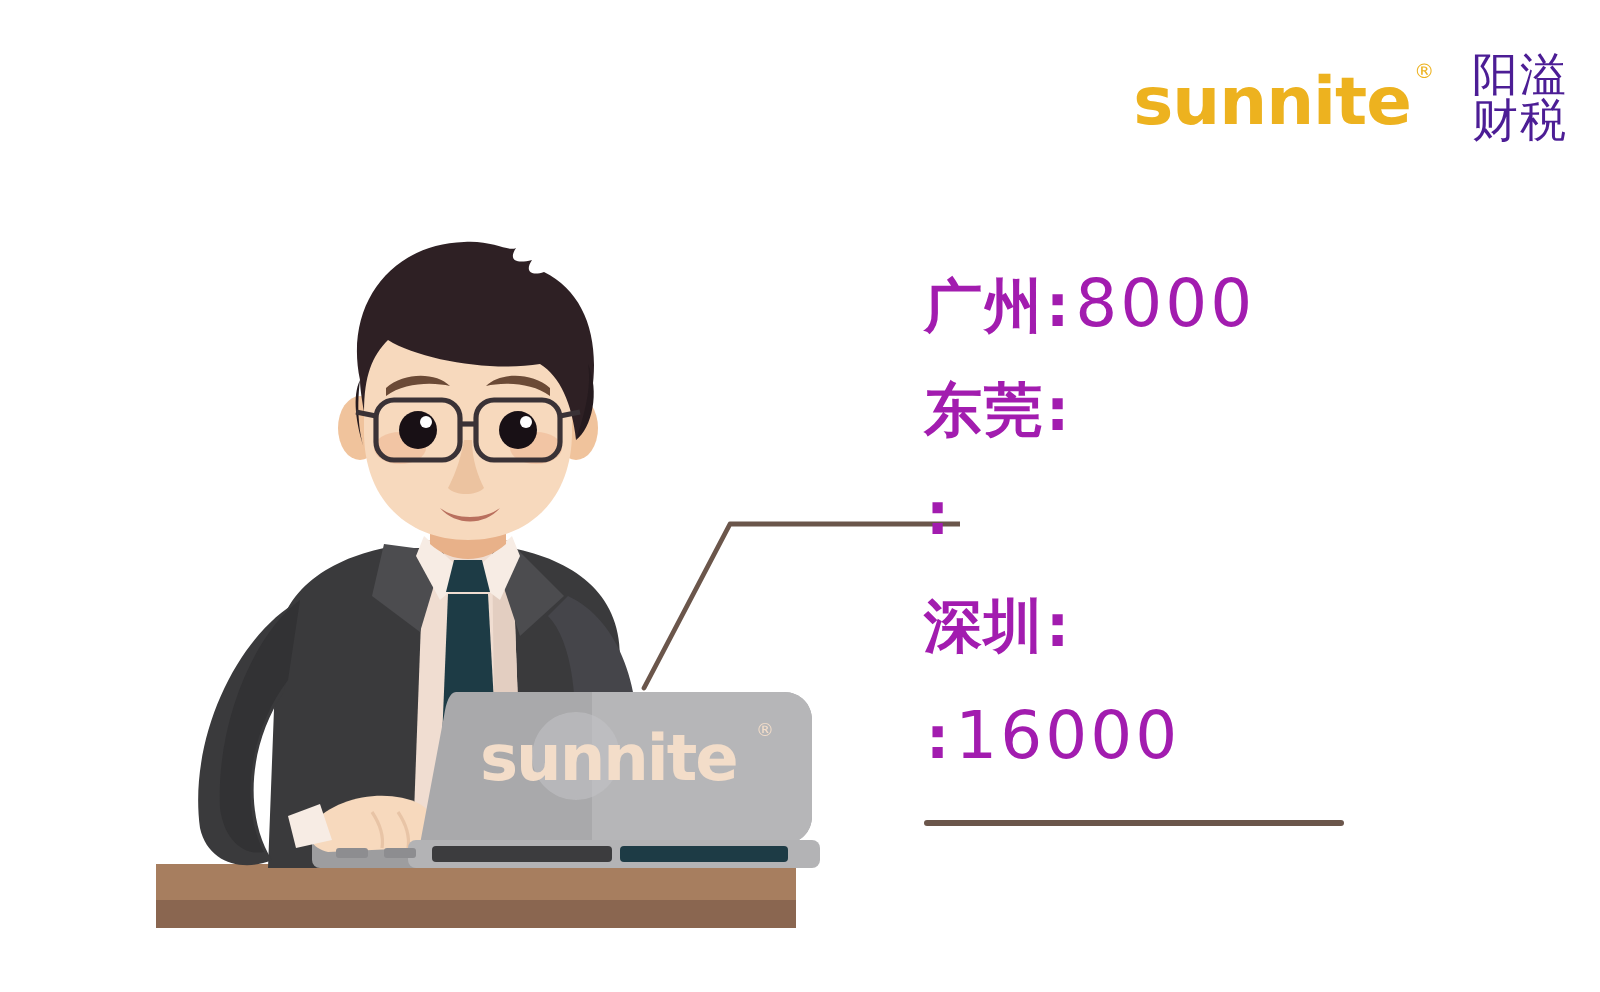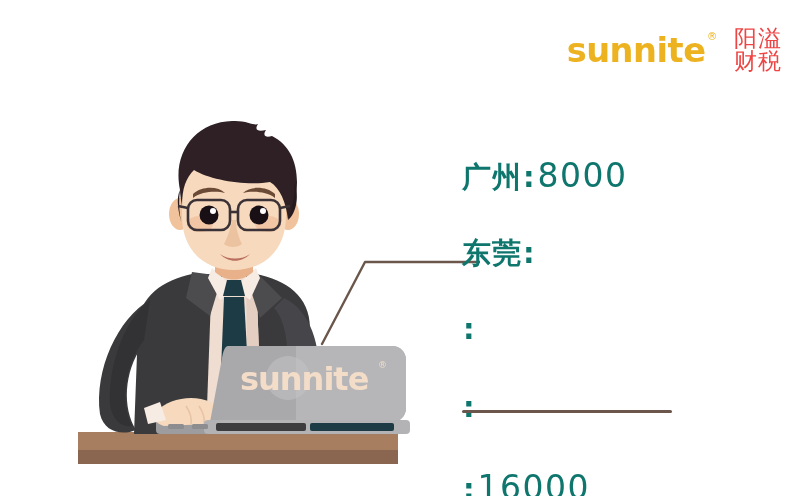--- a/index.html
+++ b/index.html
@@ -9,20 +9,21 @@
   }
   body {
     font-family: "Liberation Sans", sans-serif;
   }
   #canvas {
     position: relative;
     width: 788px;
     height: 496px;
     background: #ffffff;
     overflow: hidden;
+    text-align: right;
   }
 
   
   #brand-logo {
     position: absolute;
     left: 568px;
     top: 28px;
     width: 216px;
     height: 44px;
     display: flex;
@@ -43,41 +44,40 @@
     position: absolute;
     right: -11px;
     top: -2px;
     font-size: 10px;
     font-weight: normal;
     color: #edb21f;
   }
   #brand-cn {
     font-family: "DejaVu Sans", sans-serif;
     font-size: 23px;
-    color: #ef4444;
+    color: #4c1d95;
     letter-spacing: 1px;
     margin-left: 24px;
     line-height: 1;
   }
 
   
   #price-list {
     position: absolute;
     left: 462px;
     top: 132px;
     width: 260px;
   }
   .price-row {
     display: flex;
     align-items: baseline;
     height: 54px;
-    color: #0f766e;
+    color: #a21caf;
     font-family: "DejaVu Sans", sans-serif;
     white-space: nowrap;
-    margin-top: 24px;
   }
   .price-city {
     font-size: 29px;
     font-weight: bold;
     letter-spacing: 1px;
   }
   .price-colon {
     font-size: 29px;
     font-weight: bold;
     padding: 0 1px;
@@ -224,20 +224,21 @@
     <div class="price-row">
       <span class="price-city">东莞</span>
       <span class="price-colon">:</span>
     </div>
 
     <div class="price-row">
       <span class="price-colon">:</span>
     </div>
 
     <div class="price-row">
+      <span class="price-city">深圳</span>
       <span class="price-colon">:</span>
     </div>
 
     <div class="price-row">
       <span class="price-colon">:</span>
       <span class="price-value">16000</span>
     </div>
 
   </div>
 

